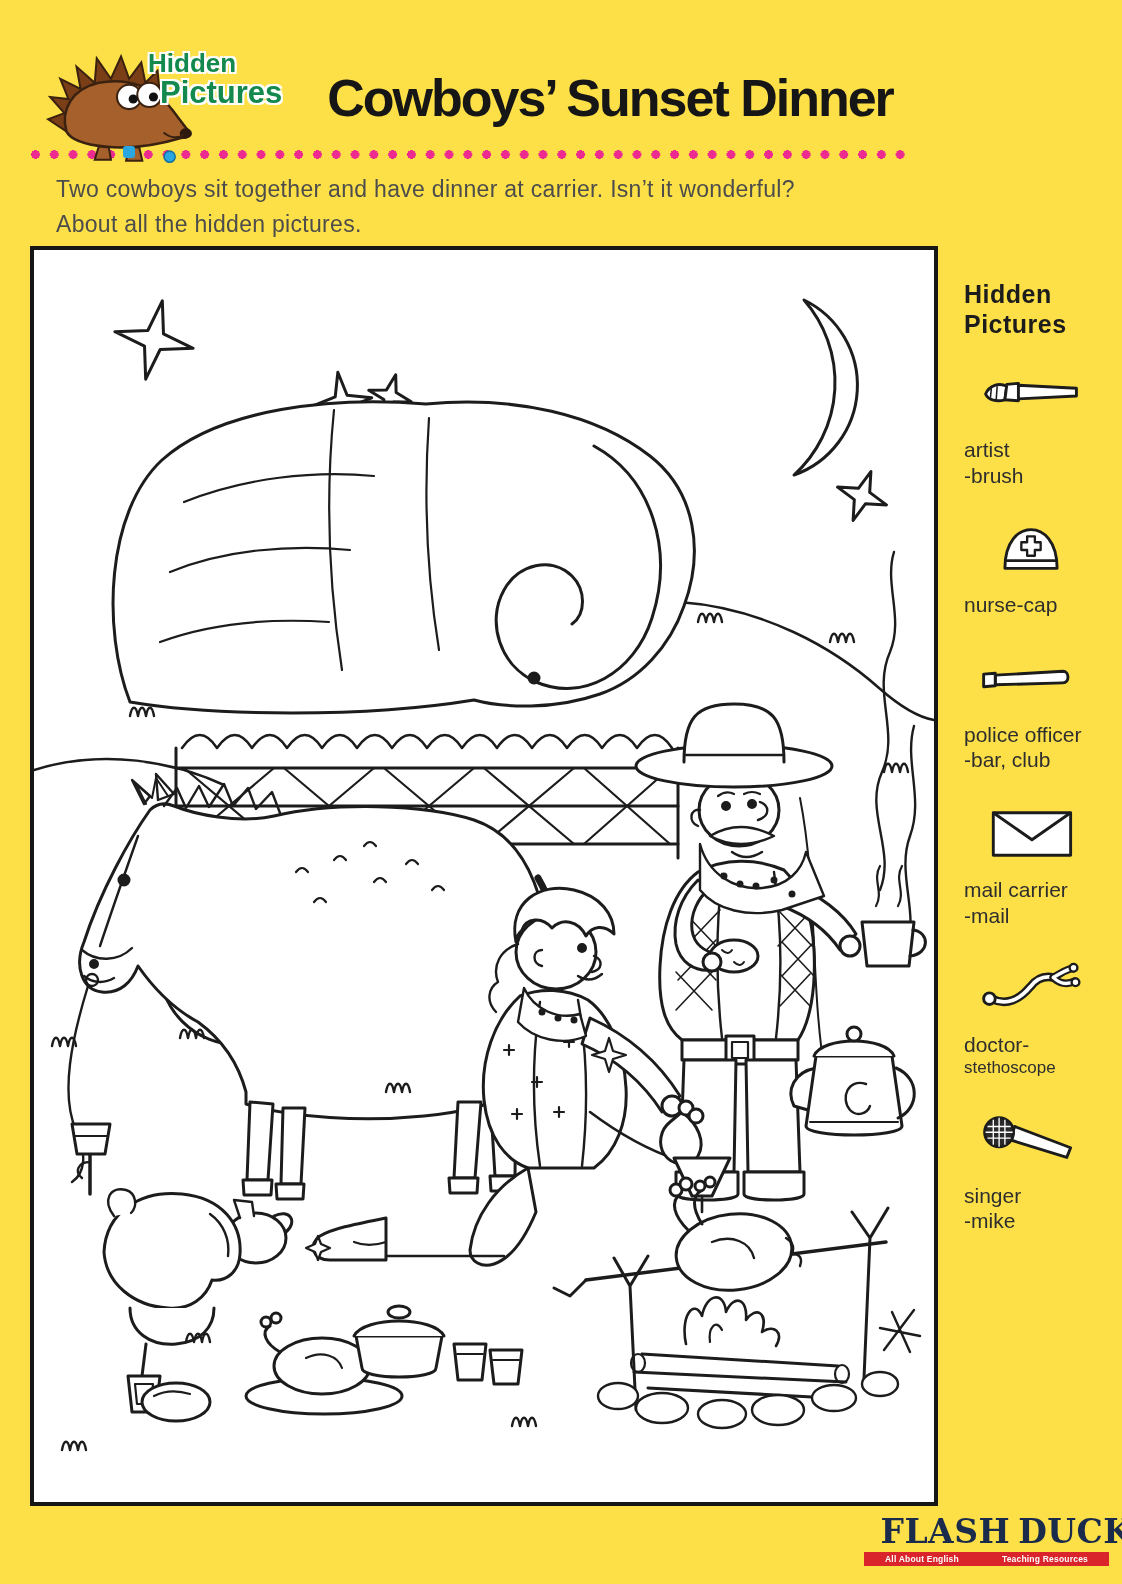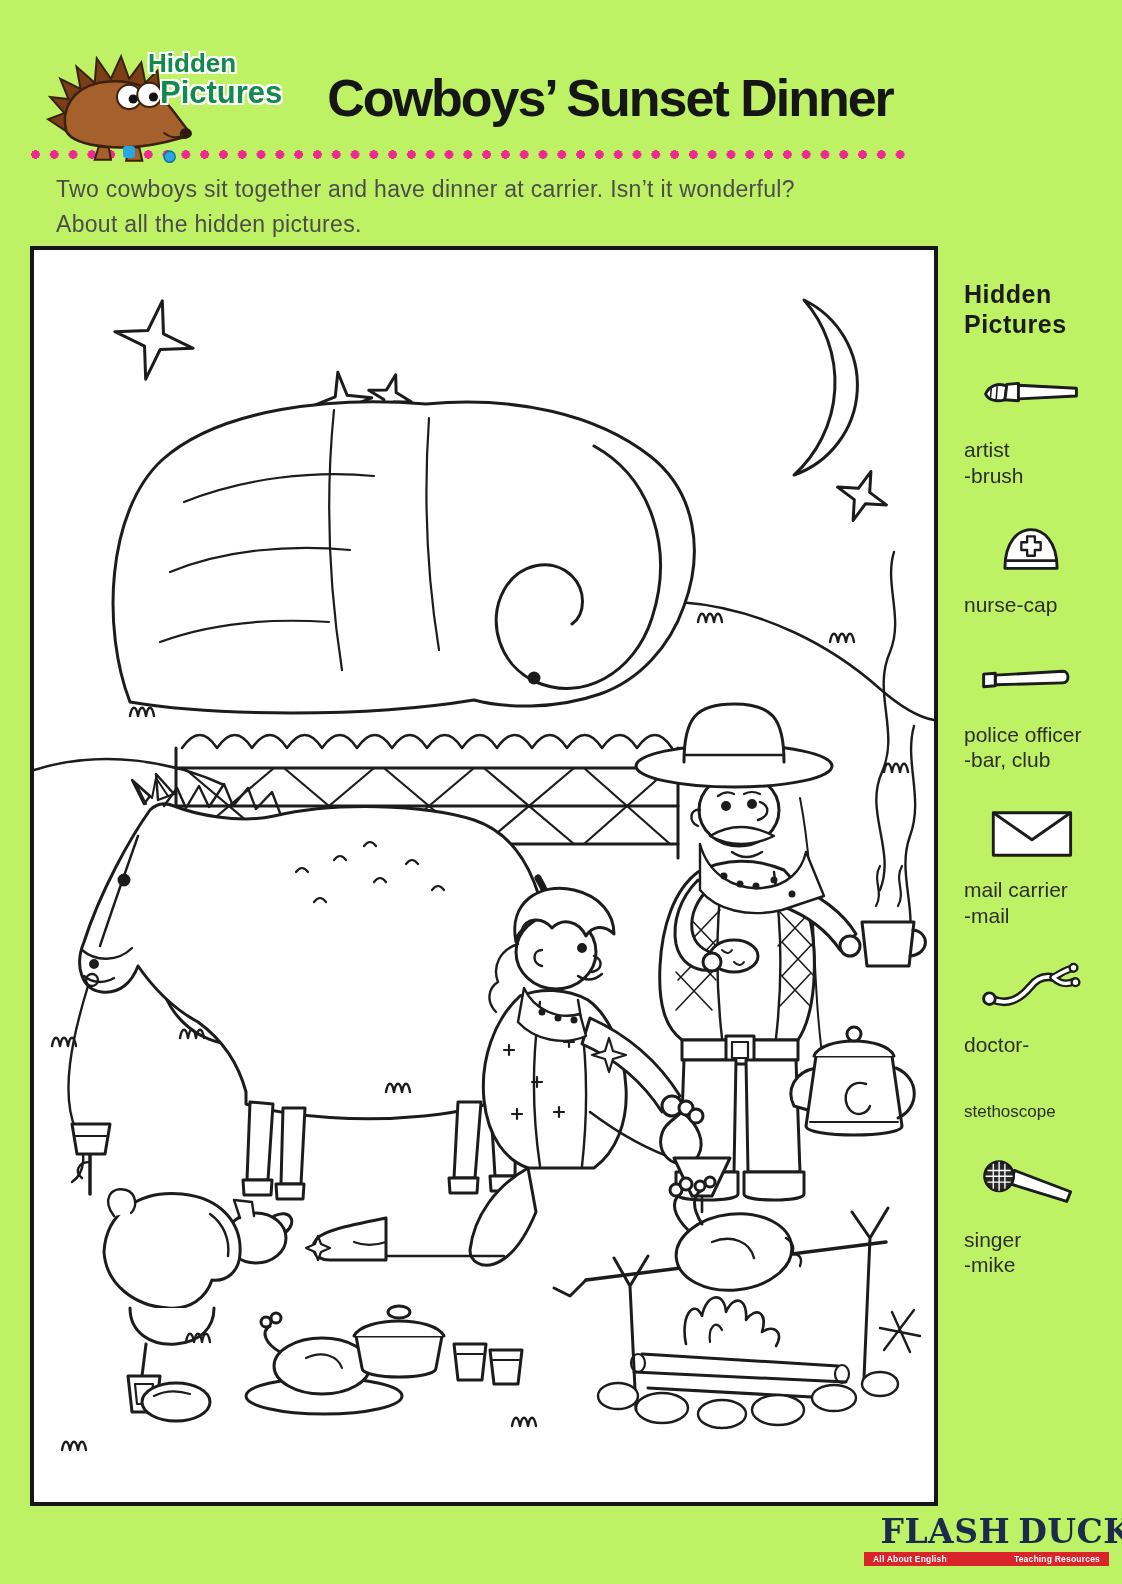--- a/index.html
+++ b/index.html
@@ -1,17 +1,17 @@
 <!DOCTYPE html>
 <html><head>
 <meta charset="utf-8">
 <style>
   * { margin:0; padding:0; box-sizing:border-box; }
   body { width:1122px; height:1584px; background:#ffffff; font-family:"Liberation Sans", sans-serif; }
-  .page { position:relative; width:1122px; height:1584px; background:#bef264; overflow:hidden; }
+  .page { position:relative; width:1122px; height:1584px; background:#fde047; overflow:hidden; }
 
   
   .mascot { position:absolute; left:36px; top:34px; width:162px; height:132px; z-index:2; }
   .logo-text { position:absolute; left:148px; top:50px; z-index:3; color:#13894e; font-weight:bold; line-height:1.02;
                text-shadow:-2px -2px 0 #fff,2px -2px 0 #fff,-2px 2px 0 #fff,2px 2px 0 #fff; }
   .logo-hidden { display:block; font-size:26px; }
   .logo-pictures { display:block; font-size:31px; margin-left:12px; }
   .title { position:absolute; left:290px; top:68px; width:640px; text-align:center; white-space:nowrap;
            font-family:Liberation Sans, sans-serif; font-weight:bold; font-size:52px; letter-spacing:-2px; color:#161616; }
   .dots { position:absolute; left:30px; top:149px; width:880px; height:11px;
@@ -24,29 +24,29 @@
   
   .main-box { position:absolute; left:30px; top:246px; width:908px; height:1260px; border:4px solid #161616; background:#fff; }
   .main-box svg { display:block; width:100%; height:100%; }
 
   
   .sidebar { position:absolute; left:964px; top:280px; width:148px; }
   .sidebar-heading { font-size:25px; font-weight:bold; color:#1c1c1c; line-height:1.18; margin-bottom:28px; letter-spacing:0.5px; }
   .sidebar-item { margin-bottom:34px; }
   .icon-box { height:58px; width:134px; display:flex; align-items:center; justify-content:center; }
   .item-label { font-size:21px; color:#2e2e2e; line-height:1.22; margin-top:12px; }
-  .item-label .small { font-size:17px;margin-top:44px; }
+  .item-label .small { font-size:17px; }
 
   
   .footer { position:absolute; left:864px; top:1512px; width:245px; }
   .brand-row { display:flex; align-items:center; justify-content:center; gap:4px;
                font-family:"DejaVu Serif", serif; font-weight:bold; font-size:33px; color:#1b2b4c; letter-spacing:0.5px;margin-left:40px; }
   .bolt { width:18px; height:32px; }
   .tagline-bar { margin-top:1px; background:#d8242a; height:14px; display:flex; justify-content:space-between;
-                 align-items:center; padding:0 9px; color:#fff; font-size:8.5px; font-weight:bold; letter-spacing:0.2px; }
+                 align-items:center; padding:0 21px; color:#fff; font-size:8.5px; font-weight:bold; letter-spacing:0.2px; }
 </style>
 </head>
 <body>
 
 <div class="page">
 
   <svg class="mascot" viewBox="0 0 160 130">
     <path d="M30,96 L12,84 L28,78 L14,62 L32,64 L24,44 L44,54 L40,32 L58,48 L60,24 L74,44 L84,22 L92,44 L104,28 L108,48 L120,36 L122,56 C108,50 90,48 70,52 C50,56 36,70 30,96 Z" fill="#7a3f16" stroke="#3a2110" stroke-width="2"></path>
     <path d="M30,96 C24,74 36,54 62,48 C92,42 120,54 134,74 C140,82 146,90 150,95 C153,99 150,103 145,102 C125,108 95,114 68,111 C48,109 34,104 30,96 Z" fill="#a5602c" stroke="#3a2110" stroke-width="2.5"></path>
     <path d="M62,111 L58,124 L74,124 L72,112 Z" fill="#a5602c" stroke="#3a2110" stroke-width="2"></path>

